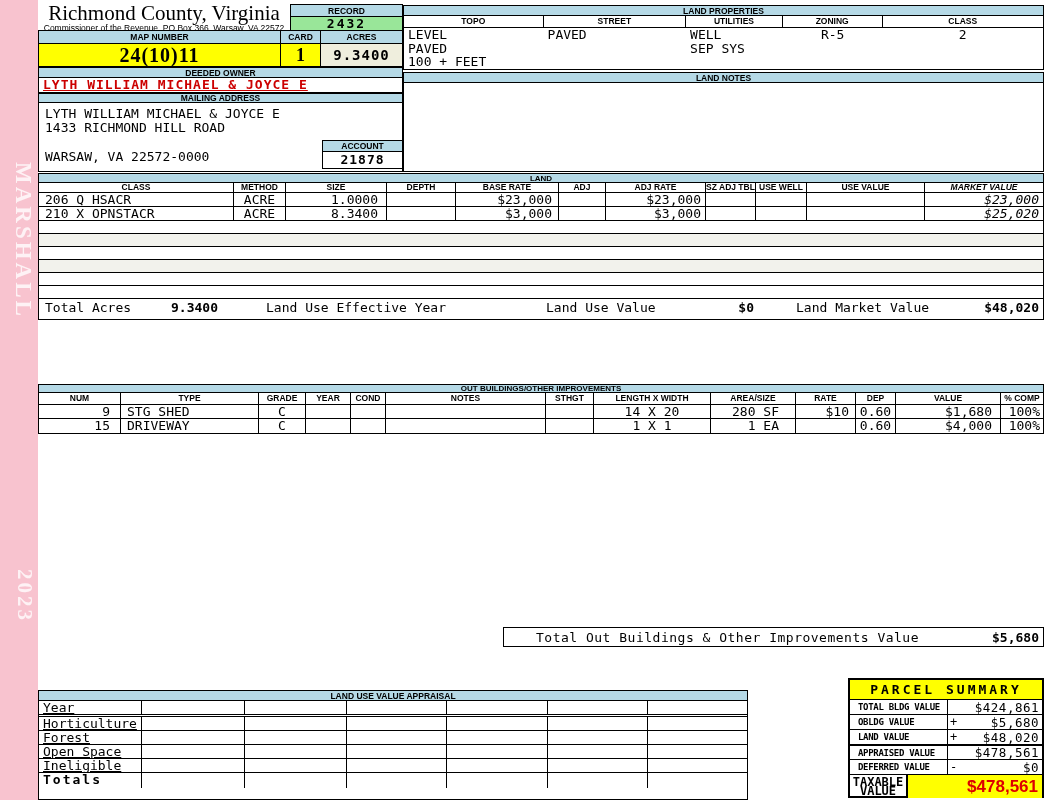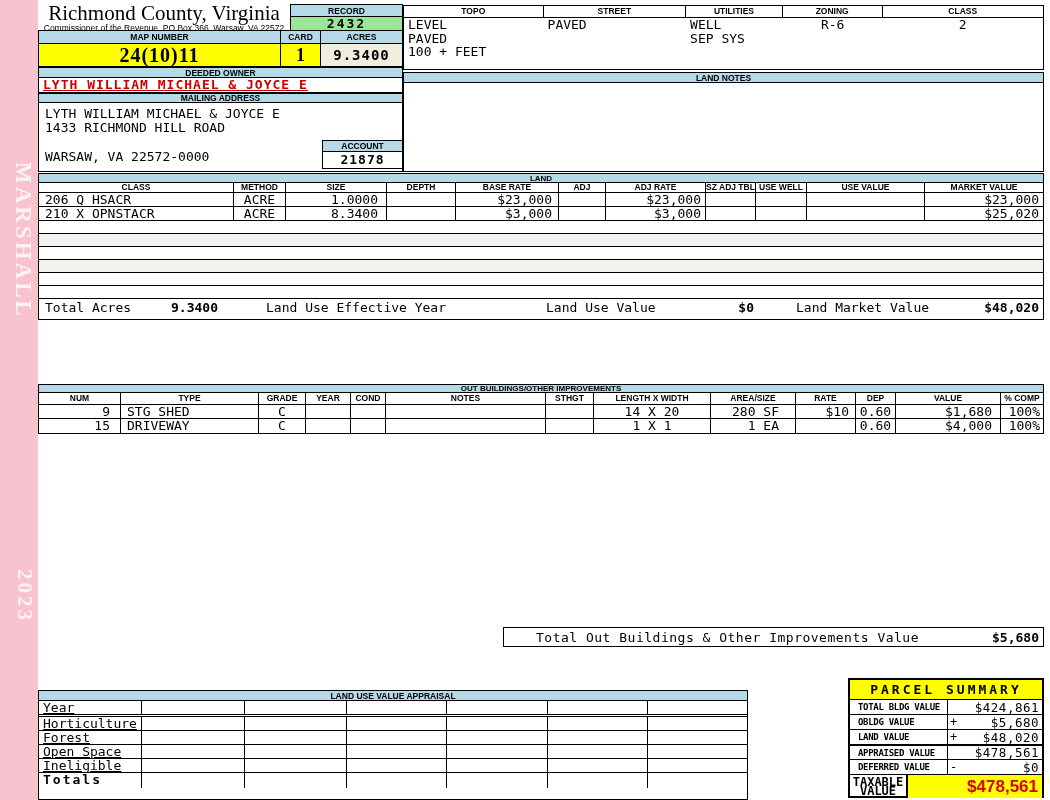--- a/index.html
+++ b/index.html
@@ -76,21 +76,21 @@
   .trow>div:last-child{border-right:none;}
   .hrow>div{font-family:var(--sans);font-size:8.5px;font-weight:bold;text-align:center;}
   .drow>div{font-size:13px;}
 
   
   .land{left:0;top:173px;width:1006px;height:147px;border:1px solid #000;}
   .land .band{border:none;border-bottom:1px solid #000;height:9px;font-size:8px;}
   .land .hrow{height:10px;} .land .hrow>div{line-height:9px;}
   .land .drow{height:14px;} .land .drow>div{line-height:13px;}
   .lc0{width:195px;} .lc1{width:52px;} .lc2{width:101px;} .lc3{width:69px;} .lc4{width:103px;}
-  .lc5{width:47px;} .lc6{width:100px;} .lc7{width:50px;} .lc8{width:51px;} .lc9{width:118px;} .lc10{flex:1;}
+  .lc5{width:47px;} .lc6{width:100px;} .lc7{width:50px;} .lc8{width:51px;} .lc9{width:118px;} .lc10{flex:1;font-style:italic;}
   .drow .lc0{padding-left:6px;} .drow .lc1{text-align:center;} .drow .lc2{text-align:right;padding-right:8px;}
   .drow .lc4{text-align:right;padding-right:6px;} .drow .lc6{text-align:right;padding-right:4px;}
   .drow .lc10{text-align:right;padding-right:4px;}
   .erow{height:13px;border-bottom:1px solid #000;}
   .erow.tint{background:#f2f2ec;}
   .land-total{position:relative;height:19px;font-size:13px;line-height:18px;}
   .land-total span{position:absolute;white-space:nowrap;}
 
   
   .outb{left:0;top:384px;width:1006px;height:50px;border:1px solid #000;}
@@ -172,20 +172,21 @@
     <div class="addr-line" style="top:3px;">LYTH WILLIAM MICHAEL &amp; JOYCE E</div>
     <div class="addr-line" style="top:17px;">1433 RICHMOND HILL ROAD</div>
     <div class="addr-line" style="top:46px;">WARSAW, VA 22572-0000</div>
   </div>
   <div class="abs account-box">
     <div class="band">ACCOUNT</div>
     <div class="account-val">21878</div>
   </div>
 
   <div class="abs lp">
+    <div class="band">LAND PROPERTIES</div>
     <div class="lp-heads">
       <div class="hc lp-c0">TOPO</div>
       <div class="hc lp-c1">STREET</div>
       <div class="hc lp-c2">UTILITIES</div>
       <div class="hc lp-c3">ZONING</div>
       <div class="hc lp-c4">CLASS</div>
     </div>
     <div class="lp-vals">
       <div class="lp-col lp-c0">
         <div>LEVEL</div>
@@ -193,21 +194,21 @@
         <div>100 + FEET</div>
       </div>
       <div class="lp-col lp-c1">
         <div>PAVED</div>
       </div>
       <div class="lp-col lp-c2">
         <div>WELL</div>
         <div>SEP SYS</div>
       </div>
       <div class="lp-col lp-c3">
-        <div>R-6</div>
+        <div>R-5</div>
       </div>
       <div class="lp-col lp-c4">
         <div>2</div>
       </div>
     </div>
   </div>
 
   <div class="abs ln">
     <div class="band">LAND NOTES</div>
   </div>

